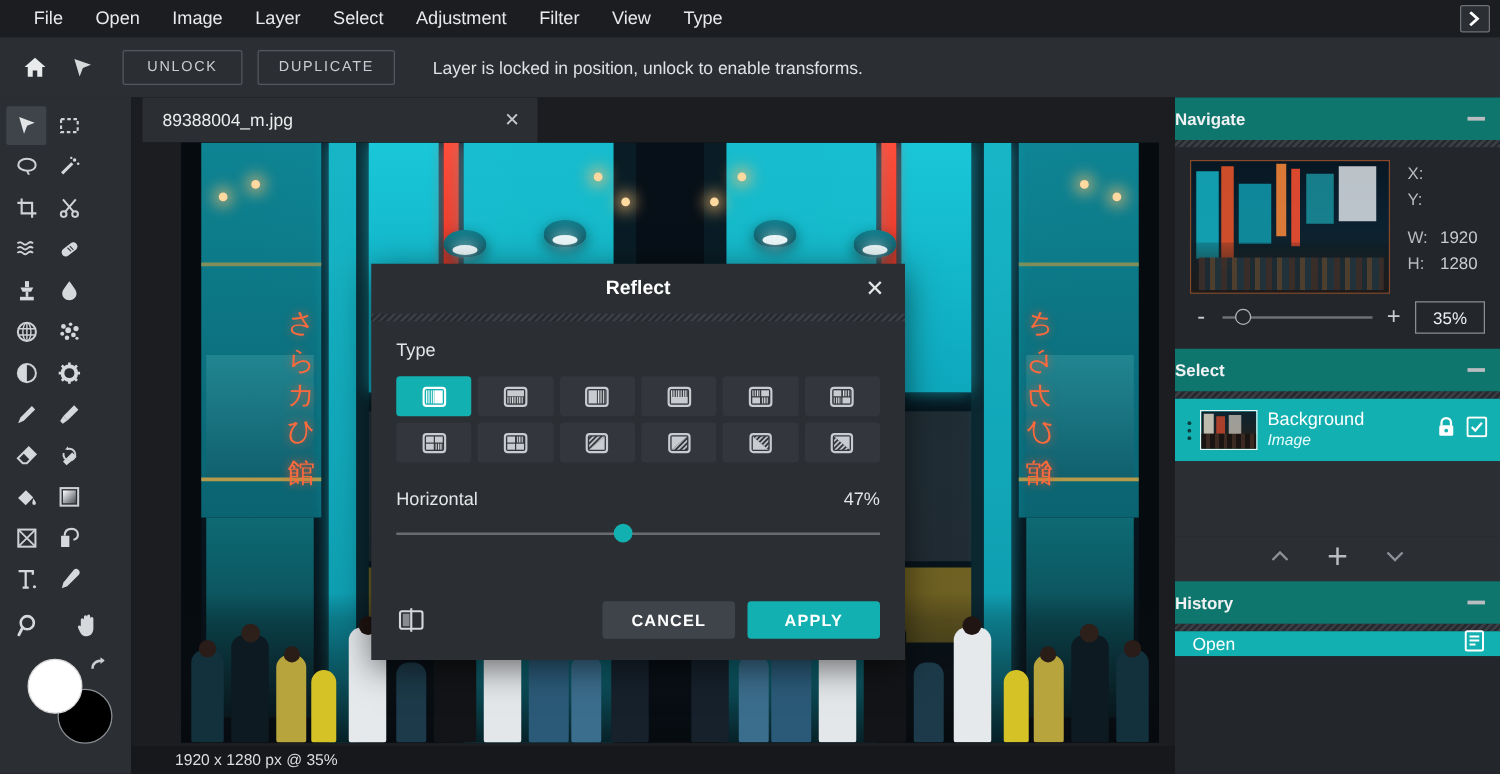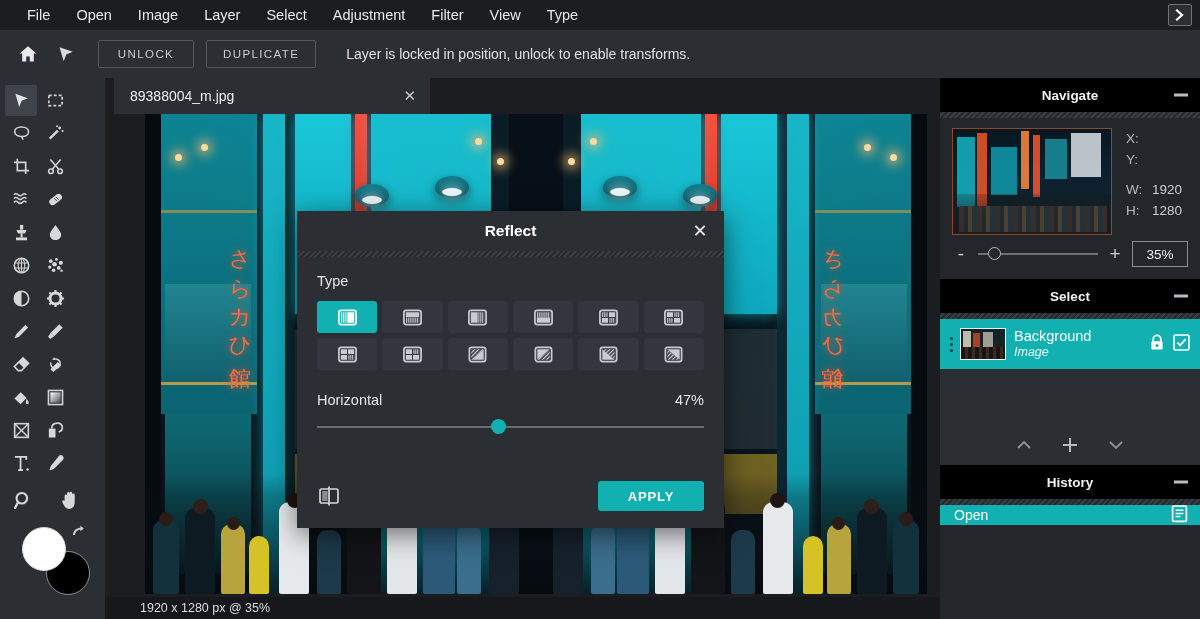--- a/index.html
+++ b/index.html
@@ -136,22 +136,22 @@
     background:linear-gradient(180deg, rgba(6,14,20,0) 0%, rgba(8,14,18,.25) 18%, rgba(10,14,18,.55) 60%, rgba(6,10,14,.85) 100%); }
   .person { position:absolute; bottom:0; border-radius:10px 10px 2px 2px; }
   .head { position:absolute; border-radius:50%; }
 
   
   .rightpanel {
     position:absolute; left:940px; top:78px; width:260px; height:541px;
     background:#23262b;
   }
   .panel-head {
-    position:relative; height:34px; background:#000000;
-    display:flex; align-items:center; justify-content:center;
+    position:relative; height:34px; background:#0f766e;
+    display:flex; align-items:center; justify-content:flex-start;
   }
   .panel-title { color:#f0f1f2; font-size:13.5px; font-weight:bold; }
   .panel-min {
     position:absolute; right:12px; top:50%; transform:translateY(-50%);
     width:14px; height:3px; background:#b9bcc0; cursor:pointer;
   }
   .hatch {
     height:6px;
     background:repeating-linear-gradient(-45deg,#3a3e44 0 2px,#26292e 2px 4px);
   }
@@ -847,17 +847,18 @@
 
     <div class="modal-foot">
       <span class="foot-icon">
         <svg width="24" height="22" viewBox="0 0 24 22">
             <rect x="3" y="4" width="18" height="14" rx="1.6" fill="none" stroke="#d5d8da" stroke-width="1.7"></rect>
             <rect x="5.2" y="6" width="5.4" height="10" fill="#d5d8da" opacity=".55"></rect>
             <path d="M12 1.6 V20.4" stroke="#d5d8da" stroke-width="1.7"></path>
           </svg>
       </span>
       <span class="foot-spacer"></span>
+      <button class="btn btn-cancel">CANCEL</button>
       <button class="btn btn-apply">APPLY</button>
     </div>
   </div>
 
 </div>
 
 </body></html>

